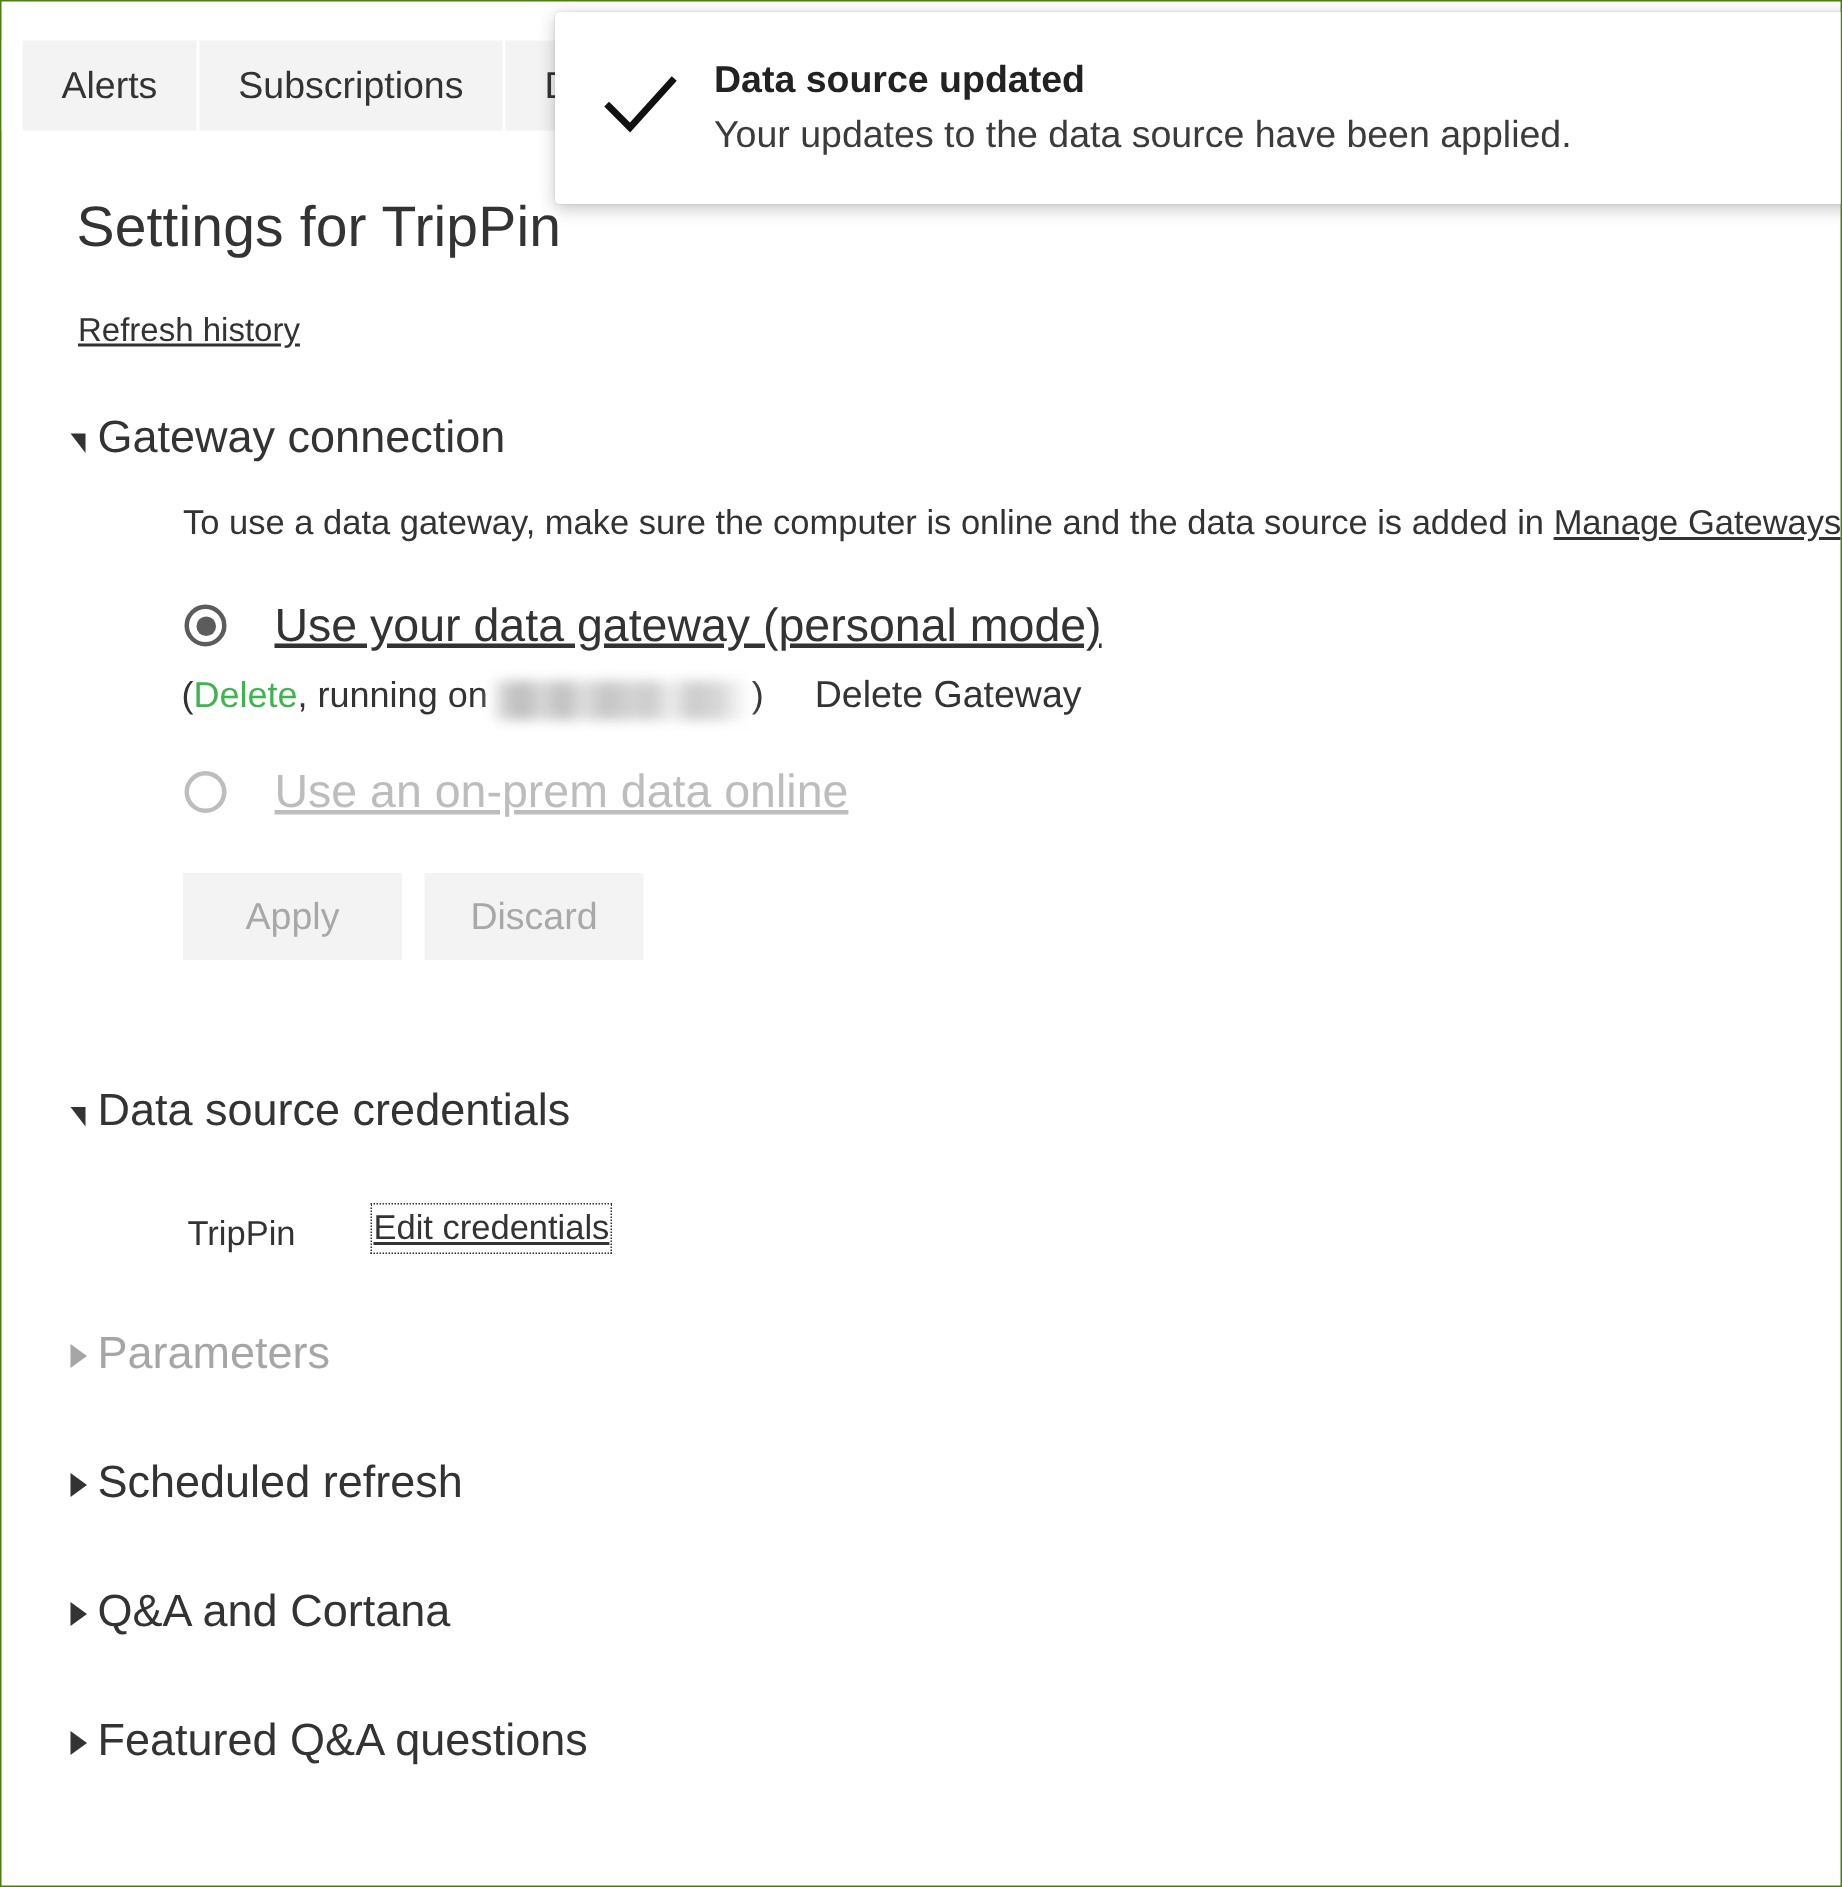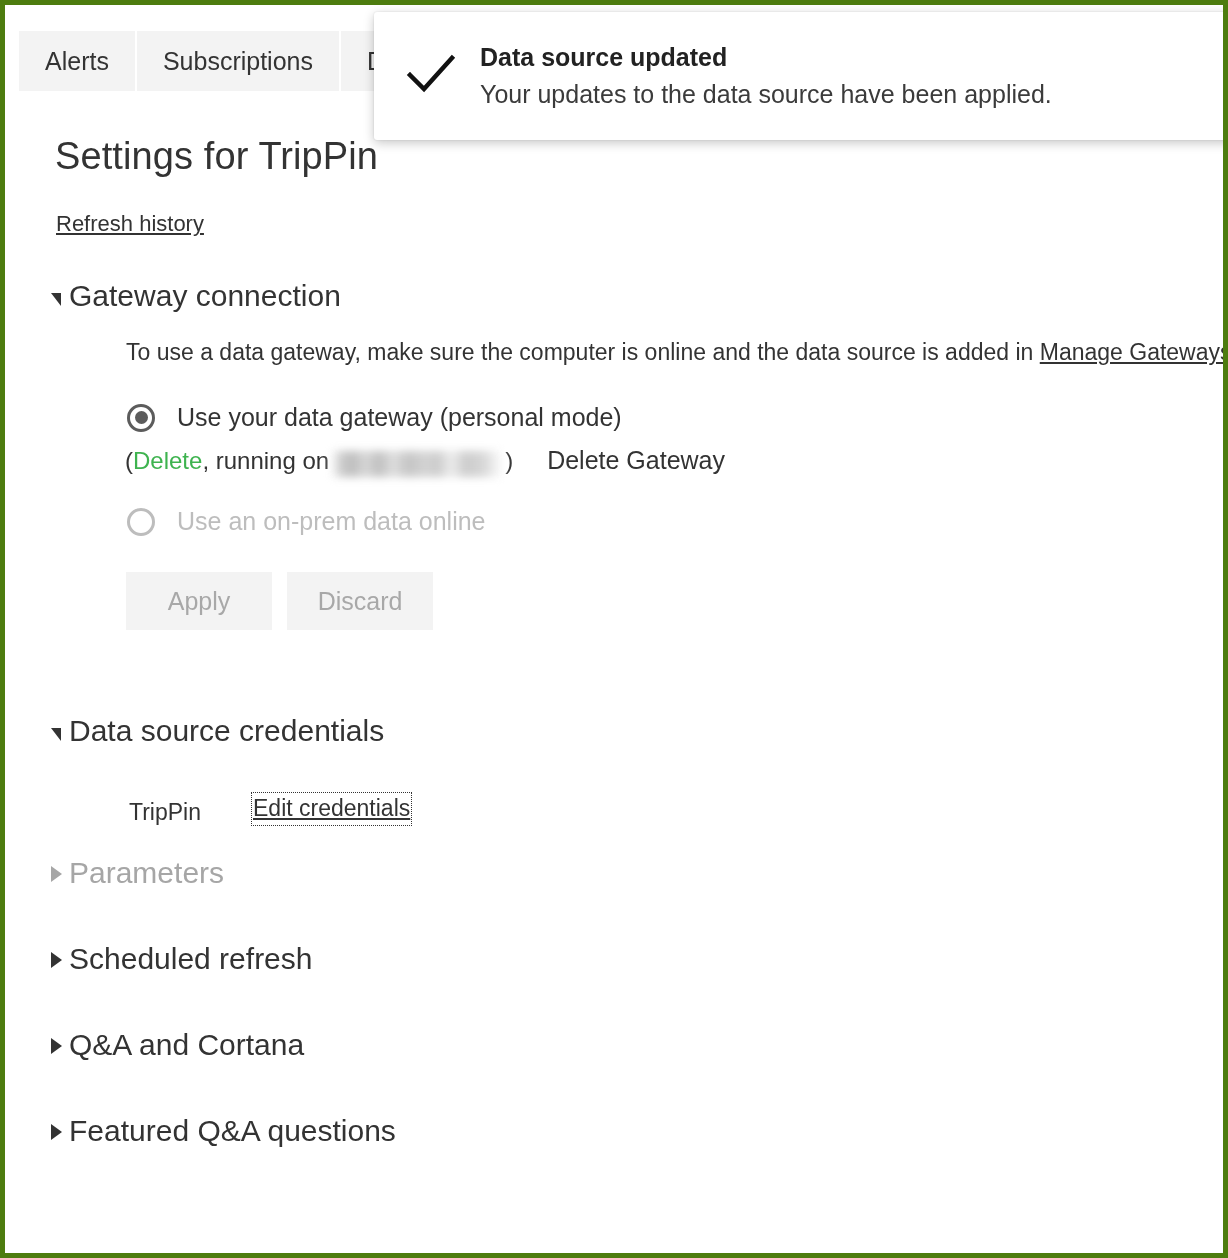--- a/index.html
+++ b/index.html
@@ -11,21 +11,21 @@
     width: 1228px; height: 1258px;
     position: relative;
     overflow: hidden;
     font-family: "Liberation Sans", sans-serif;
     color: #333333;
   }
   #frame {
     position: absolute;
     left: 0; top: 0;
     width: 1228px; height: 1258px;
-    border: 5px solid #4d7c0f;
+    border: 1px solid #4d7c0f;
     background: #ffffff;
     overflow: hidden;
   }
 
   
   #tabbar {
     position: absolute;
     left: 0; top: 26px;
     width: 100%;
     height: 60px;
@@ -136,24 +136,25 @@
     cursor: pointer;
     background: #ffffff;
   }
   .radio .dot {
     width: 13px; height: 13px;
     border-radius: 50%;
     background: #5c5c5c;
   }
   .radio.off { border-color: #bdbdbd; }
   .radio-label {
-    margin-left: 22px;
-    font-size: 25px;
-    color: #333333;
-    cursor: pointer;
+    margin-left: 32px;
+    font-size: 31px;
+    color: #333333;
+    cursor: pointer;
+    text-decoration: underline;
   }
   .radio-label.disabled { color: #bdbdbd; }
 
   .status-row {
     display: flex;
     align-items: center;
     margin: 14px 0 0 74px;
     font-size: 24px;
     color: #333333;
   }
@@ -325,21 +326,21 @@
       <div class="section-header">
         <span class="tri-down"></span>
         <span>Data source credentials</span>
       </div>
       <div class="credentials-row">
         <span class="cred-name">TripPin</span>
         <span class="edit-cred">Edit credentials</span>
       </div>
     </div>
 
-    <div class="section" style="margin-top:30px;">
+    <div class="section" style="margin-top:50px;">
       <div class="section-header disabled" style="margin-top:0;">
         <span class="tri"></span>
         <span>Parameters</span>
       </div>
       <div class="section-header" style="margin-top:52px;">
         <span class="tri"></span>
         <span>Scheduled refresh</span>
       </div>
       <div class="section-header" style="margin-top:52px;">
         <span class="tri"></span>

